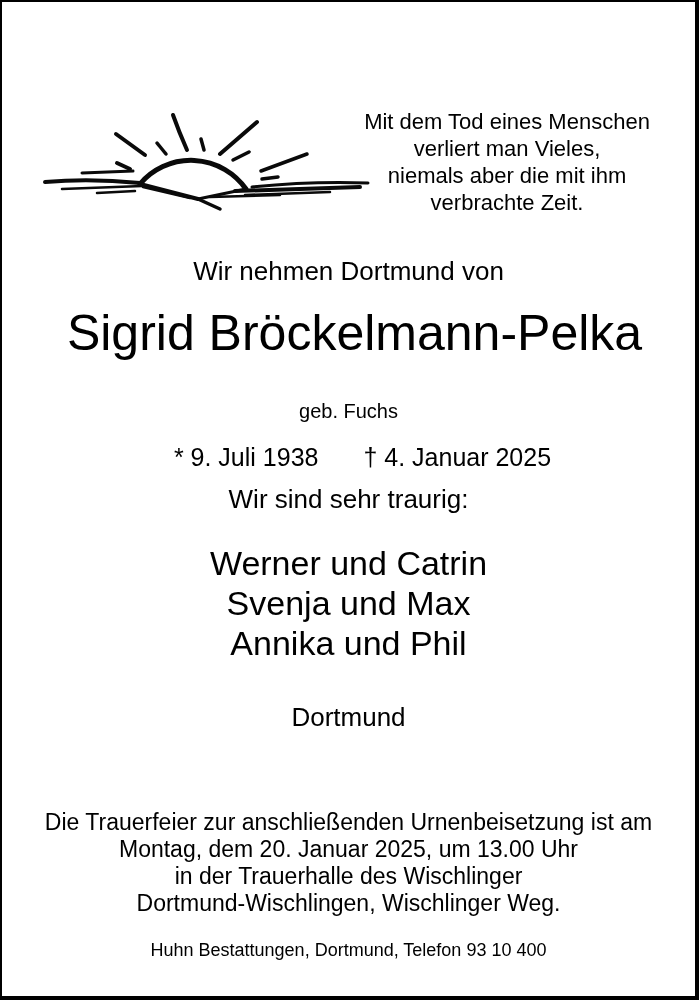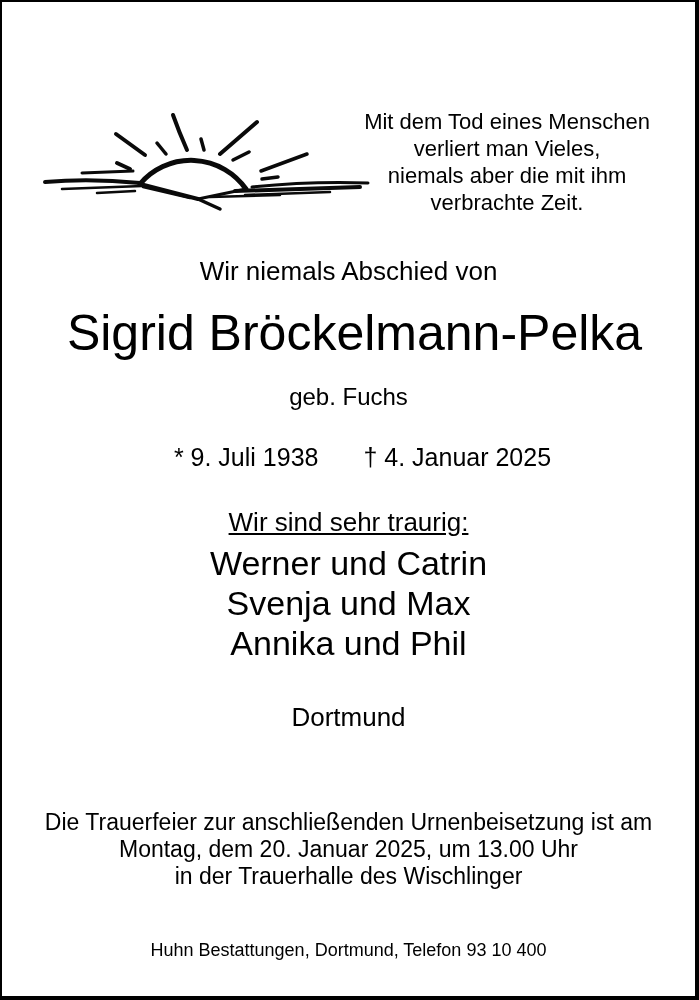--- a/index.html
+++ b/index.html
@@ -35,33 +35,33 @@
     left: 338px;
     top: 106px;
     width: 334px;
     text-align: center;
     font-size: 22px;
     line-height: 27px;
   }
 
   .intro        { top: 254px; font-size: 26px; line-height: 30px; }
   .name         { top: 302px; font-size: 50px; line-height: 58px; white-space: nowrap; padding-left: 12px; }
-  .maiden       { top: 380px; font-size: 24px; line-height: 30px; }
+  .maiden       { top: 394px; font-size: 20px; line-height: 30px; }
 
   .dates {
     top: 440px;
     display: flex;
     justify-content: center;
     gap: 45px;
     font-size: 25px;
     line-height: 30px;
     padding-left: 28px;
   }
 
-  .mourn-intro  { top: 505px; font-size: 26px; line-height: 30px; text-decoration: underline; }
+  .mourn-intro  { top: 482px; font-size: 26px; line-height: 30px; }
   .mourners     { top: 541px; font-size: 34px; line-height: 40px; }
   .city         { top: 700px; font-size: 26px; line-height: 30px; }
   .funeral-info { top: 807px; font-size: 23px; line-height: 27px; }
   .footer-line  { top: 936px; font-size: 18px; line-height: 24px; text-align: center; }
 </style>
 </head>
 <body>
 
 <div class="page">
 
@@ -97,21 +97,21 @@
     </svg>
   </div>
 
   <div class="abs quote">
     <div>Mit dem Tod eines Menschen</div>
     <div>verliert man Vieles,</div>
     <div>niemals aber die mit ihm</div>
     <div>verbrachte Zeit.</div>
   </div>
 
-  <div class="abs centered intro">Wir niemals Abschied von</div>
+  <div class="abs centered intro">Wir nehmen Dortmund von</div>
 
   <div class="abs centered name">Sigrid Bröckelmann-Pelka</div>
 
   <div class="abs centered maiden">geb. Fuchs</div>
 
   <div class="abs centered dates">
     <span>* 9. Juli 1938</span>
     <span>† 4. Januar 2025</span>
   </div>
 
@@ -122,17 +122,18 @@
     <div>Svenja und Max</div>
     <div>Annika und Phil</div>
   </div>
 
   <div class="abs centered city">Dortmund</div>
 
   <div class="abs centered funeral-info">
     <div>Die Trauerfeier zur anschließenden Urnenbeisetzung ist am</div>
     <div>Montag, dem 20. Januar 2025, um 13.00 Uhr</div>
     <div>in der Trauerhalle des Wischlinger</div>
+    <div>Dortmund-Wischlingen, Wischlinger Weg.</div>
   </div>
 
   <div class="abs centered footer-line">Huhn Bestattungen, Dortmund, Telefon 93 10 400</div>
 
 </div>
 
 </body></html>

